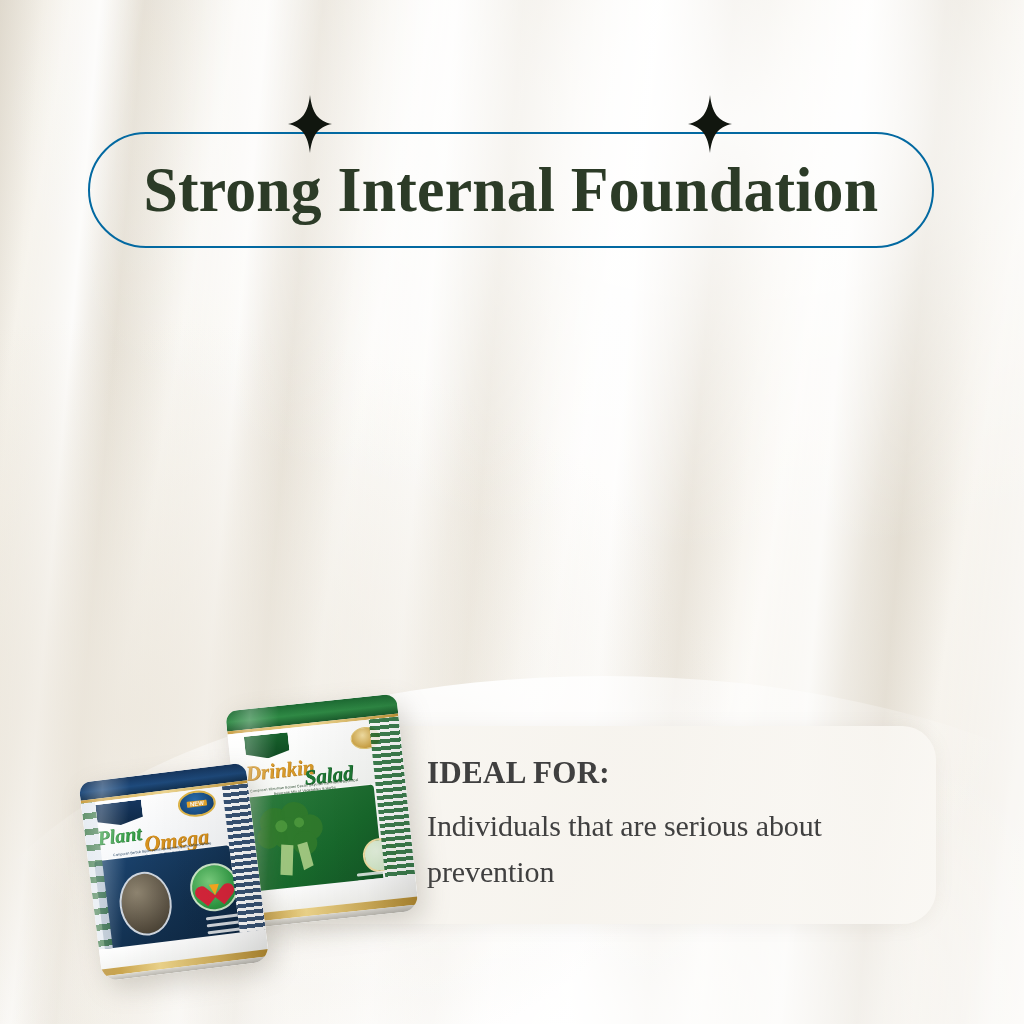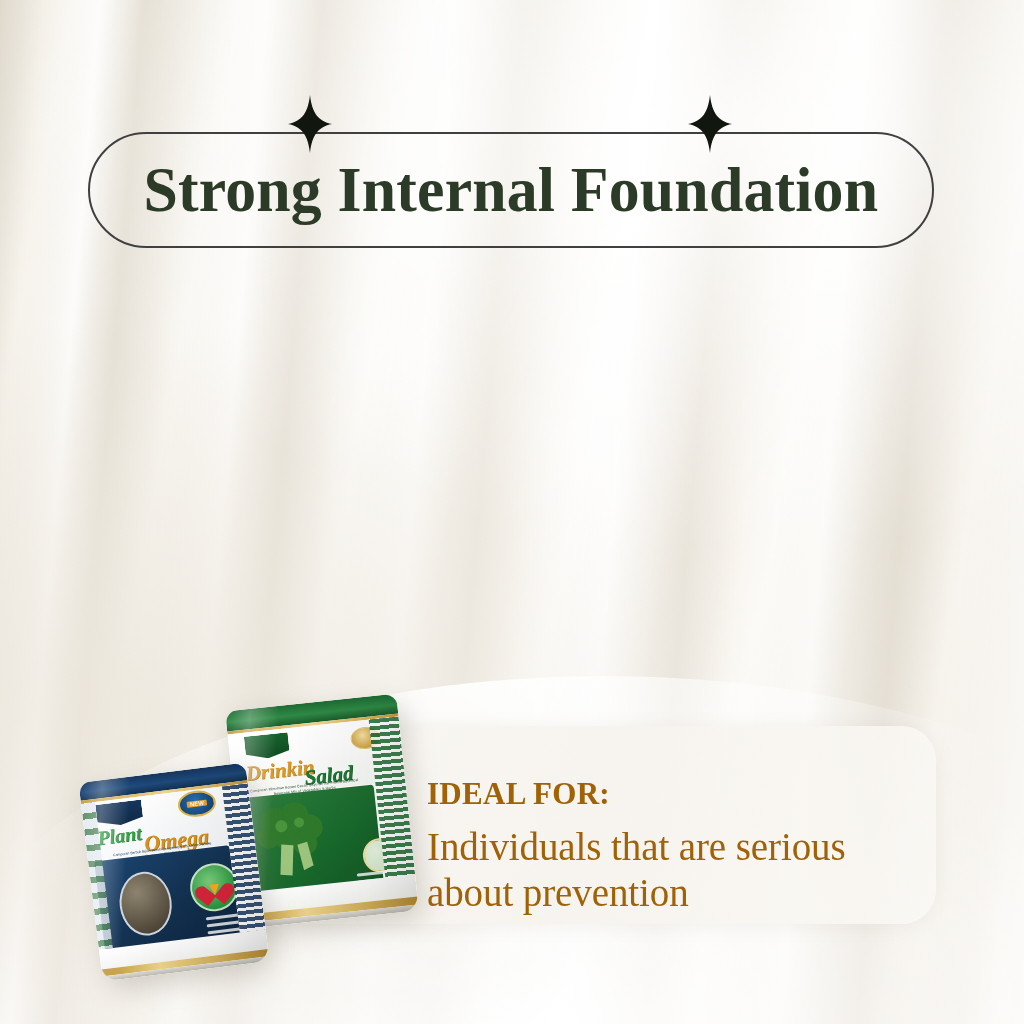--- a/index.html
+++ b/index.html
@@ -54,21 +54,21 @@
     width: 130%; height: 48%;
     background: radial-gradient(60% 100% at 40% 0%, rgba(255,255,255,.95), rgba(255,255,255,0) 70%);
     border-radius: 50% 50% 0 0 / 70% 70% 0 0;
   }
 
   
   .title-pill {
     position: absolute;
     left: 88px; top: 132px;
     width: 846px; height: 116px;
-    border: 2px solid #404040;
+    border: 2px solid #0369a1;
     border-radius: 60px;
     display: flex; align-items: center; justify-content: center;
   }
   .title-text {
     font-family: "Liberation Serif", "DejaVu Serif", serif;
     font-weight: 700;
     font-size: 63px;
     letter-spacing: .2px;
     color: #2c3b27;
     white-space: nowrap;
@@ -102,33 +102,32 @@
     left: 300px; top: 726px;
     width: 636px; height: 198px;
     background: linear-gradient(105deg, rgba(249,247,242,.94) 0%, rgba(246,243,237,.90) 45%, rgba(250,248,244,.88) 100%);
     border-radius: 6px 34px 34px 6px;
     box-shadow: 0 2px 18px rgba(150,140,122,.10);
   }
   .ideal-inner {
     position: absolute;
     left: 427px; top: 755px;
     width: 480px;
-    color: #a16207;
-    margin-top: 21px;
+    color: #404040;
   }
   .ideal-title {
     font-family: "Liberation Serif", "DejaVu Serif", serif;
     font-weight: 700;
     font-size: 31px;
     letter-spacing: .3px;
     margin-bottom: 12px;
   }
   .ideal-sub {
     font-family: "Liberation Serif", "DejaVu Serif", serif;
-    font-size: 39px;
+    font-size: 30px;
     line-height: 46px;
     letter-spacing: -.1px;
   }
 
   
   .cans { position: absolute; left: 0; top: 0; width: 1024px; height: 1024px; }
 
   .can {
     position: absolute;
     border-radius: 12px 12px 16px 16px;

